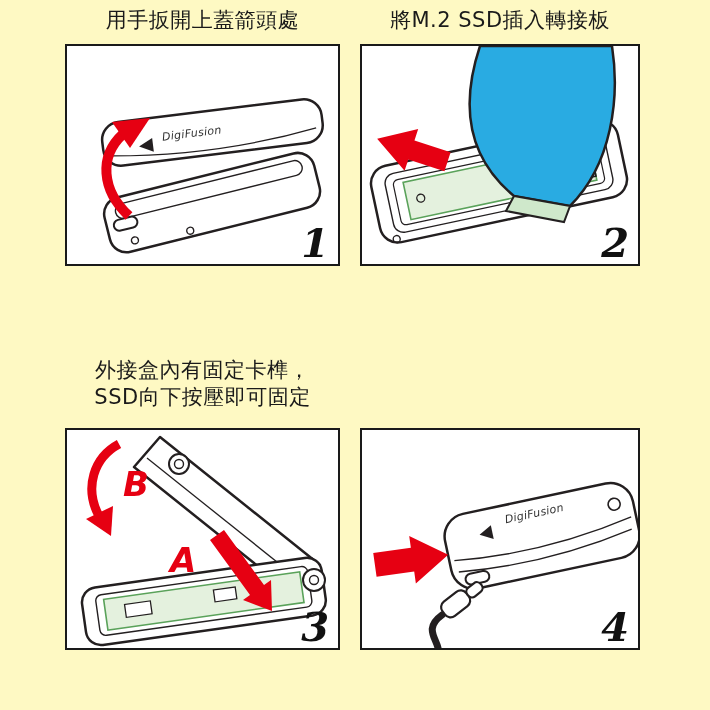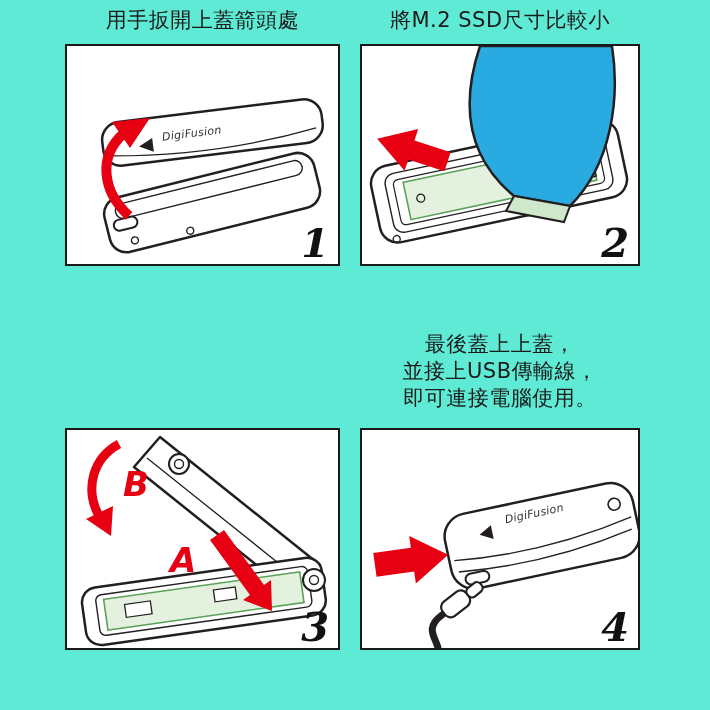--- a/index.html
+++ b/index.html
@@ -1,18 +1,18 @@
 <!DOCTYPE html>
 <html><head>
 <meta charset="utf-8">
 <style>
   * { margin:0; padding:0; box-sizing:border-box; }
   html,body { background:#ffffff; }
   .sheet {
-    position:relative; width:710px; height:710px; background:#5eead4;
+    position:relative; width:710px; height:710px; background:#fef9c3;
     font-family:"DejaVu Sans","Liberation Sans",sans-serif; color:#1a1a1a; overflow:hidden;
   }
   .caption {
     position:absolute; text-align:center; font-size:21px; line-height:27px;
     white-space:pre-line; color:#1a1a1a; letter-spacing:0.5px;
   }
   .cap1 { left:65px;  top:7px;   width:275px; }
   .cap2 { left:360px; top:7px;   width:280px; }
   .cap3 { left:65px;  top:357px; width:275px; }
   .cap4 { left:360px; top:331px; width:280px; }
@@ -43,24 +43,23 @@
            font-family:"DejaVu Sans","Liberation Sans",sans-serif; }
   .ab    { font-size:34px; font-weight:bold; font-style:italic; fill:#e60012;
            font-family:"DejaVu Sans","Liberation Sans",sans-serif; }
 </style>
 </head>
 <body>
 
 <div class="sheet">
 
   <div class="caption cap1">用手扳開上蓋箭頭處</div>
-  <div class="caption cap2">將M.2 SSD尺寸比較小</div>
-  <div class="caption cap4">最後蓋上上蓋，
-並接上USB傳輸線，
-即可連接電腦使用。</div>
+  <div class="caption cap2">將M.2 SSD插入轉接板</div>
+  <div class="caption cap3">外接盒內有固定卡榫，
+SSD向下按壓即可固定</div>
 
   <div class="panel p1">
     <svg width="271" height="218" viewBox="0 0 271 218">
       <g transform="rotate(-14 148 160)">
         <rect class="part" x="38" y="128" width="216" height="56" rx="17" stroke-width="2.5"></rect>
         <rect class="ln" x="50" y="135" width="192" height="15" rx="7.5" stroke-width="1.4"></rect>
         <rect class="part" x="45" y="150" width="24" height="11" rx="5.5" stroke-width="2"></rect>
         <circle class="ln" cx="62" cy="174" r="3.5" stroke-width="1.4"></circle>
         <circle class="ln" cx="118" cy="178" r="3.5" stroke-width="1.4"></circle>
       </g>

